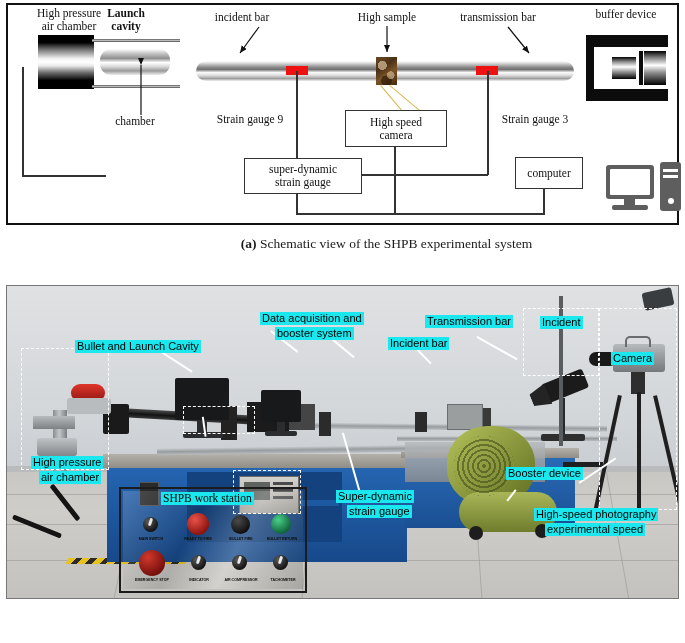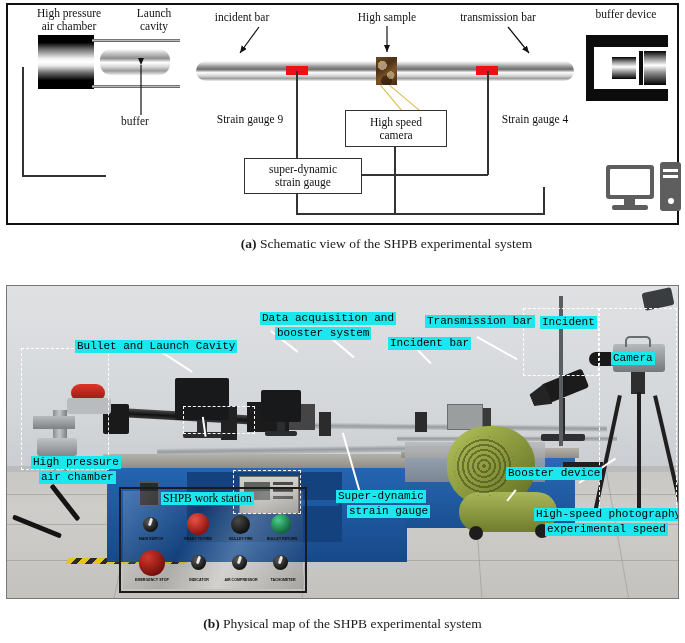--- a/index.html
+++ b/index.html
@@ -77,21 +77,21 @@
   .tile{position:absolute;background:rgba(150,148,144,.55);}
   .skirt{position:absolute;left:0;top:180px;width:671px;height:8px;background:#b9bbbd;}
 
   .bench{position:absolute;background:#1f60ab;}
   .bench-top{position:absolute;background:linear-gradient(to bottom,#b4b1ab,#908d87);}
   .rail{position:absolute;background:linear-gradient(to bottom,#cfd2d4,#9a9da0 50%,#b9bcbe);}
   .obj{position:absolute;}
   .dash{position:absolute;border:1.3px dashed #ffffff;box-sizing:border-box;}
   .pointer{position:absolute;background:#fff;height:1.6px;transform-origin:0 50%;}
 
-  .tag{position:absolute;background:#1ae8ee;color:#000;font-family:Liberation Mono, monospace;
+  .tag{position:absolute;background:#1ae8ee;color:#000;font-family:Liberation Sans, sans-serif;
        font-size:11px;line-height:13px;padding:0 2px;white-space:nowrap;text-align:center;}
 
   
   .inset{position:absolute;left:119px;top:487px;width:188px;height:106px;
          border:2px solid #1b1b1b;box-sizing:border-box;overflow:hidden;
          background:linear-gradient(125deg,#8e8d8b 0%,#a9a8a5 18%,#silver 30%,#bdbcb9 42%,#95948f 60%,#aeada9 78%,#8a8985 100%);}
   .inset-tag{position:absolute;left:161px;top:492px;background:#1ae8ee;color:#000;
              font-size:11.5px;line-height:13px;padding:0 2px;white-space:nowrap;}
   .knob{position:absolute;width:15px;height:15px;border-radius:50%;
         background:radial-gradient(circle at 35% 30%,#5a5a5a,#151515 70%);}
@@ -155,36 +155,39 @@
       <div class="box" style="left:337px;top:105px;width:100px;height:35px;flex-direction:column;">
         <span>High speed</span>
         <span>camera</span>
       </div>
 
       <div class="box" style="left:236px;top:153px;width:116px;height:34px;flex-direction:column;">
         <span>super-dynamic</span>
         <span>strain gauge</span>
       </div>
 
+      <div class="box" style="left:507px;top:152px;width:66px;height:30px;">
+        <span>computer</span>
+      </div>
 
       <div class="lbl" style="left:13px;top:2px;width:96px;">
         <span>High pressure</span><br>
         <span>air chamber</span>
       </div>
-      <div class="lbl" style="left:116px;top:2px;width:60px;">
+      <div class="lbl" style="left:88px;top:2px;width:60px;font-weight:bold;">
         <span>Launch</span><br>
         <span>cavity</span>
       </div>
-      <div class="lbl" style="left:99px;top:110px;width:56px;">buffer</div>
+      <div class="lbl" style="left:99px;top:110px;width:56px;">chamber</div>
       <div class="lbl" style="left:193px;top:6px;width:82px;">incident bar</div>
       <div class="lbl" style="left:336px;top:6px;width:86px;">High sample</div>
       <div class="lbl" style="left:437px;top:6px;width:106px;">transmission bar</div>
       <div class="lbl" style="left:570px;top:3px;width:96px;">buffer device</div>
       <div class="lbl" style="left:198px;top:108px;width:88px;">Strain gauge 9</div>
-      <div class="lbl" style="left:483px;top:108px;width:88px;">Strain gauge 4</div>
+      <div class="lbl" style="left:483px;top:108px;width:88px;">Strain gauge 3</div>
 
       <svg class="arrows">
         <defs>
           <marker id="ah" markerWidth="7" markerHeight="7" refX="6" refY="2.6" orient="auto">
             <path d="M0,0 L6,2.6 L0,5.2 z" fill="#111"></path>
           </marker>
         </defs>
         <line x1="133" y1="60" x2="133" y2="110" stroke="#111" stroke-width="1.2" marker-start="url(#ah)"></line>
         <line x1="251" y1="22" x2="232" y2="48" stroke="#111" stroke-width="1.2" marker-end="url(#ah)"></line>
         <line x1="379" y1="21" x2="379" y2="47" stroke="#111" stroke-width="1.2" marker-end="url(#ah)"></line>
@@ -342,18 +345,14 @@
     <div class="pl" style="left:56px;top:89px;width:44px;">INDICATOR</div>
 
     <div class="knob" style="left:111px;top:66px;"></div>
     <div class="pl" style="left:95px;top:89px;width:50px;">AIR COMPRESSOR</div>
 
     <div class="knob" style="left:152px;top:66px;"></div>
     <div class="pl" style="left:138px;top:89px;width:48px;">TACHOMETER</div>
   </div>
   <div class="inset-tag">SHPB work station</div>
 
-  <div class="caption" style="top:616px;">
-    <b>(b)</b>
-    <span>Physical map of the SHPB experimental system</span>
-  </div>
 
 </div>
 
 </body></html>

